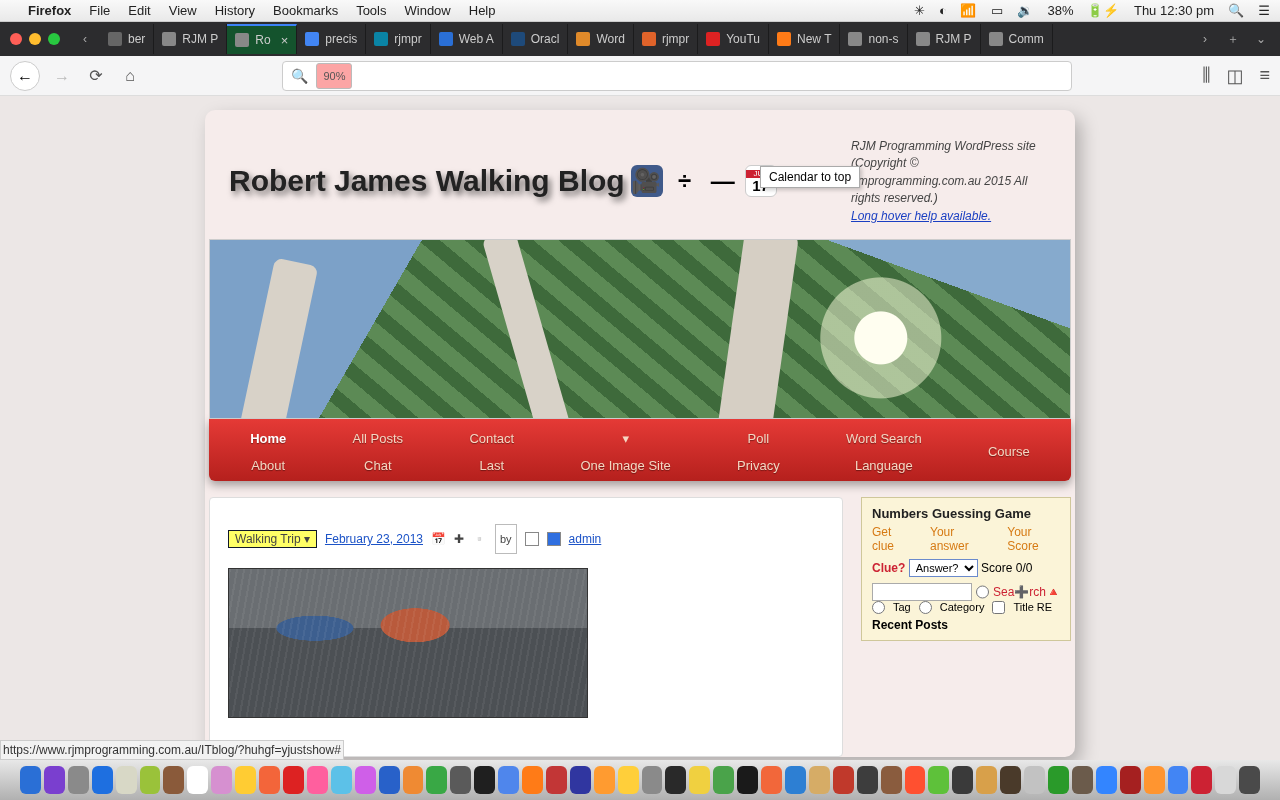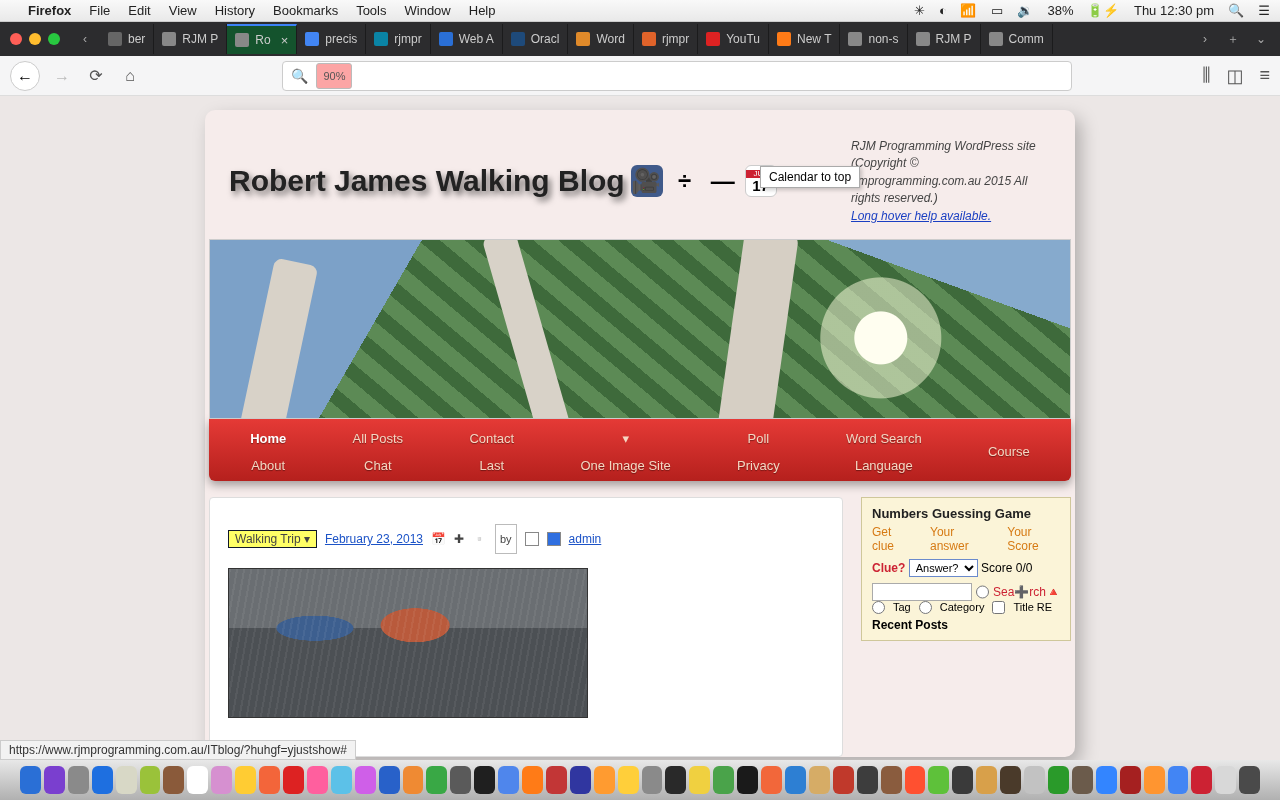--- a/index.html
+++ b/index.html
@@ -128,21 +128,21 @@
   .sb-row{display:flex;gap:18px;color:#d67a14;font-size:12px;margin-bottom:6px;}
   .clue-line{color:#c23;font-weight:bold;}
   .ans-sel{border:1px solid #6a8acc;font-size:11px;padding:1px 2px;background:#fff;}
   .search-row{display:flex;align-items:center;gap:4px;margin-top:6px;}
   .search-row input{width:100px;height:18px;border:1px solid #aaa;font-size:11px;}
   .radio-row{display:flex;gap:8px;align-items:center;font-size:11px;}
   .rp-title{font-weight:bold;font-size:12px;margin-top:4px;}
   .rp-link{background:#83ff8e;color:#1433b0;font-size:12px;padding:1px 2px;line-height:1.35;display:inline;}
   
   .hover-url{position:absolute;left:0;bottom:0;background:#f2f2f2;border:1px solid #ccc;
-             font-size:12px;padding:2px 8px;color:#333;}
+             font-size:12px;padding:2px 2px;color:#333;}
   
   .dock{position:absolute;left:0;right:0;bottom:0;height:40px;
         background:linear-gradient(rgba(230,230,230,.3),rgba(120,120,120,.5));
         display:flex;align-items:center;gap:3px;padding:0 20px;}
   .dock .app{width:28px;height:28px;border-radius:6px;}
 </style>
 </head>
 <body>
 
 <div class="faded-behind">WordPress via Calendar   dg   W   AP   he</div>

